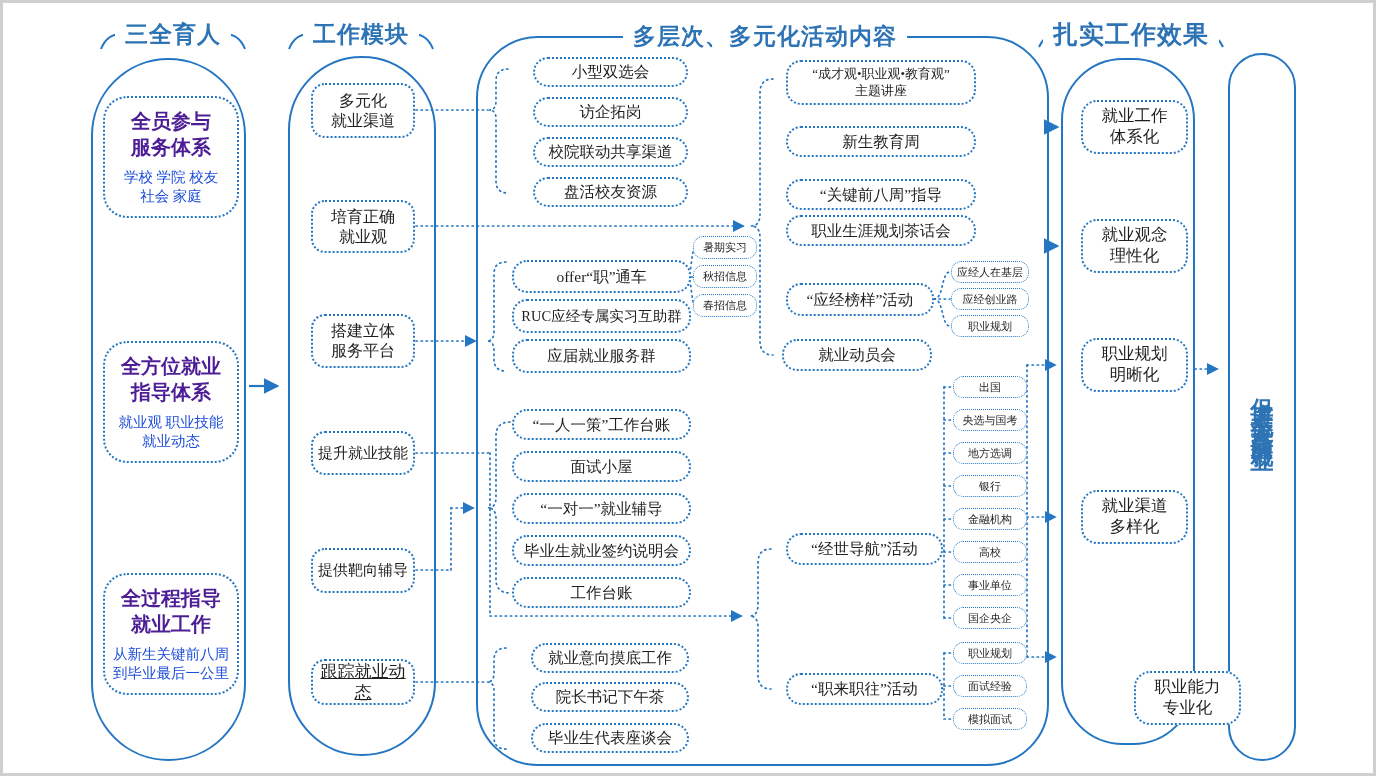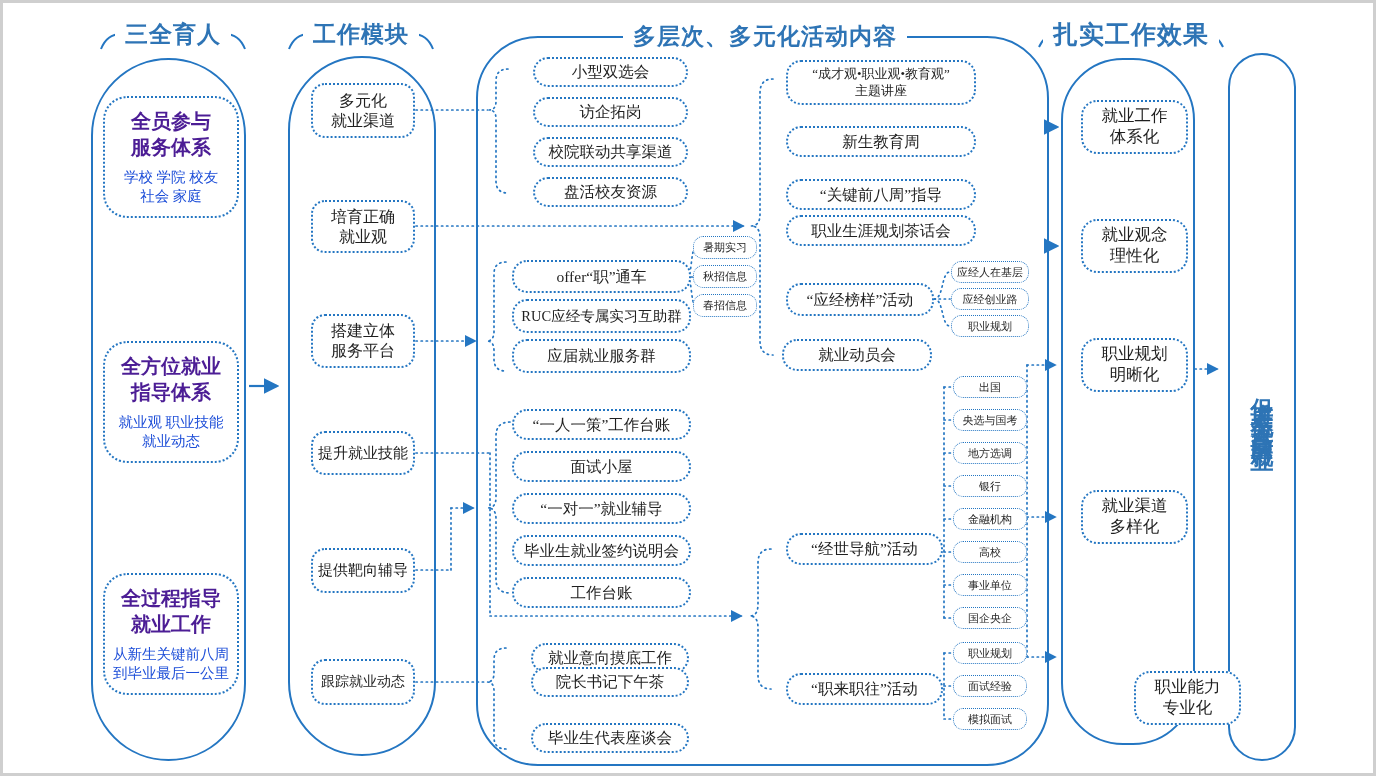--- a/index.html
+++ b/index.html
@@ -126,42 +126,42 @@
   </div>
 
   <div class="dbox c2box" style="left:308px;top:80px;width:104px;height:55px;">多元化
 就业渠道</div>
   <div class="dbox c2box" style="left:308px;top:197px;width:104px;height:53px;">培育正确
 就业观</div>
   <div class="dbox c2box" style="left:308px;top:311px;width:104px;height:54px;">搭建立体
 服务平台</div>
   <div class="dbox c2box" style="left:308px;top:428px;width:104px;height:44px;font-size:15px;">提升就业技能</div>
   <div class="dbox c2box" style="left:308px;top:545px;width:104px;height:45px;font-size:15px;">提供靶向辅导</div>
-  <div class="dbox c2box" style="left:308px;top:656px;width:104px;height:46px;font-size:14px;">跟踪就业动态</div>
+  <div class="dbox c2box" style="left:308px;top:656px;width:104px;height:46px;font-size:17px;text-decoration:underline;">跟踪就业动态</div>
 
   <div class="dbox" style="left:530px;top:54px;width:155px;height:30px;">小型双选会</div>
   <div class="dbox" style="left:530px;top:94px;width:155px;height:30px;">访企拓岗</div>
   <div class="dbox" style="left:530px;top:134px;width:155px;height:30px;">校院联动共享渠道</div>
   <div class="dbox" style="left:530px;top:174px;width:155px;height:30px;">盘活校友资源</div>
 
   <div class="dbox" style="left:509px;top:257px;width:179px;height:33px;">offer“职”通车</div>
   <div class="dbox" style="left:509px;top:296px;width:179px;height:34px;font-size:14.5px;">RUC应经专属实习互助群</div>
   <div class="dbox" style="left:509px;top:336px;width:179px;height:34px;">应届就业服务群</div>
   <div class="dbox sbox" style="left:690px;top:233px;width:64px;height:23px;">暑期实习</div>
   <div class="dbox sbox" style="left:690px;top:262px;width:64px;height:23px;">秋招信息</div>
   <div class="dbox sbox" style="left:690px;top:291px;width:64px;height:23px;">春招信息</div>
 
   <div class="dbox" style="left:509px;top:406px;width:179px;height:31px;">“一人一策”工作台账</div>
   <div class="dbox" style="left:509px;top:448px;width:179px;height:31px;">面试小屋</div>
   <div class="dbox" style="left:509px;top:490px;width:179px;height:31px;">“一对一”就业辅导</div>
   <div class="dbox" style="left:509px;top:532px;width:179px;height:31px;">毕业生就业签约说明会</div>
   <div class="dbox" style="left:509px;top:574px;width:179px;height:31px;">工作台账</div>
 
   <div class="dbox" style="left:528px;top:640px;width:158px;height:30px;">就业意向摸底工作</div>
-  <div class="dbox" style="left:528px;top:664px;width:158px;height:30px;">院长书记下午茶</div>
+  <div class="dbox" style="left:528px;top:679px;width:158px;height:30px;">院长书记下午茶</div>
   <div class="dbox" style="left:528px;top:720px;width:158px;height:30px;">毕业生代表座谈会</div>
 
   <div class="dbox f14" style="left:783px;top:57px;width:190px;height:45px;">“成才观•职业观•教育观”
 主题讲座</div>
   <div class="dbox" style="left:783px;top:123px;width:190px;height:31px;">新生教育周</div>
   <div class="dbox" style="left:783px;top:176px;width:190px;height:31px;">“关键前八周”指导</div>
   <div class="dbox" style="left:783px;top:212px;width:190px;height:31px;">职业生涯规划茶话会</div>
   <div class="dbox" style="left:783px;top:280px;width:148px;height:33px;">“应经榜样”活动</div>
   <div class="dbox" style="left:779px;top:336px;width:150px;height:32px;">就业动员会</div>
   <div class="dbox sbox" style="left:948px;top:258px;width:78px;height:22px;">应经人在基层</div>

